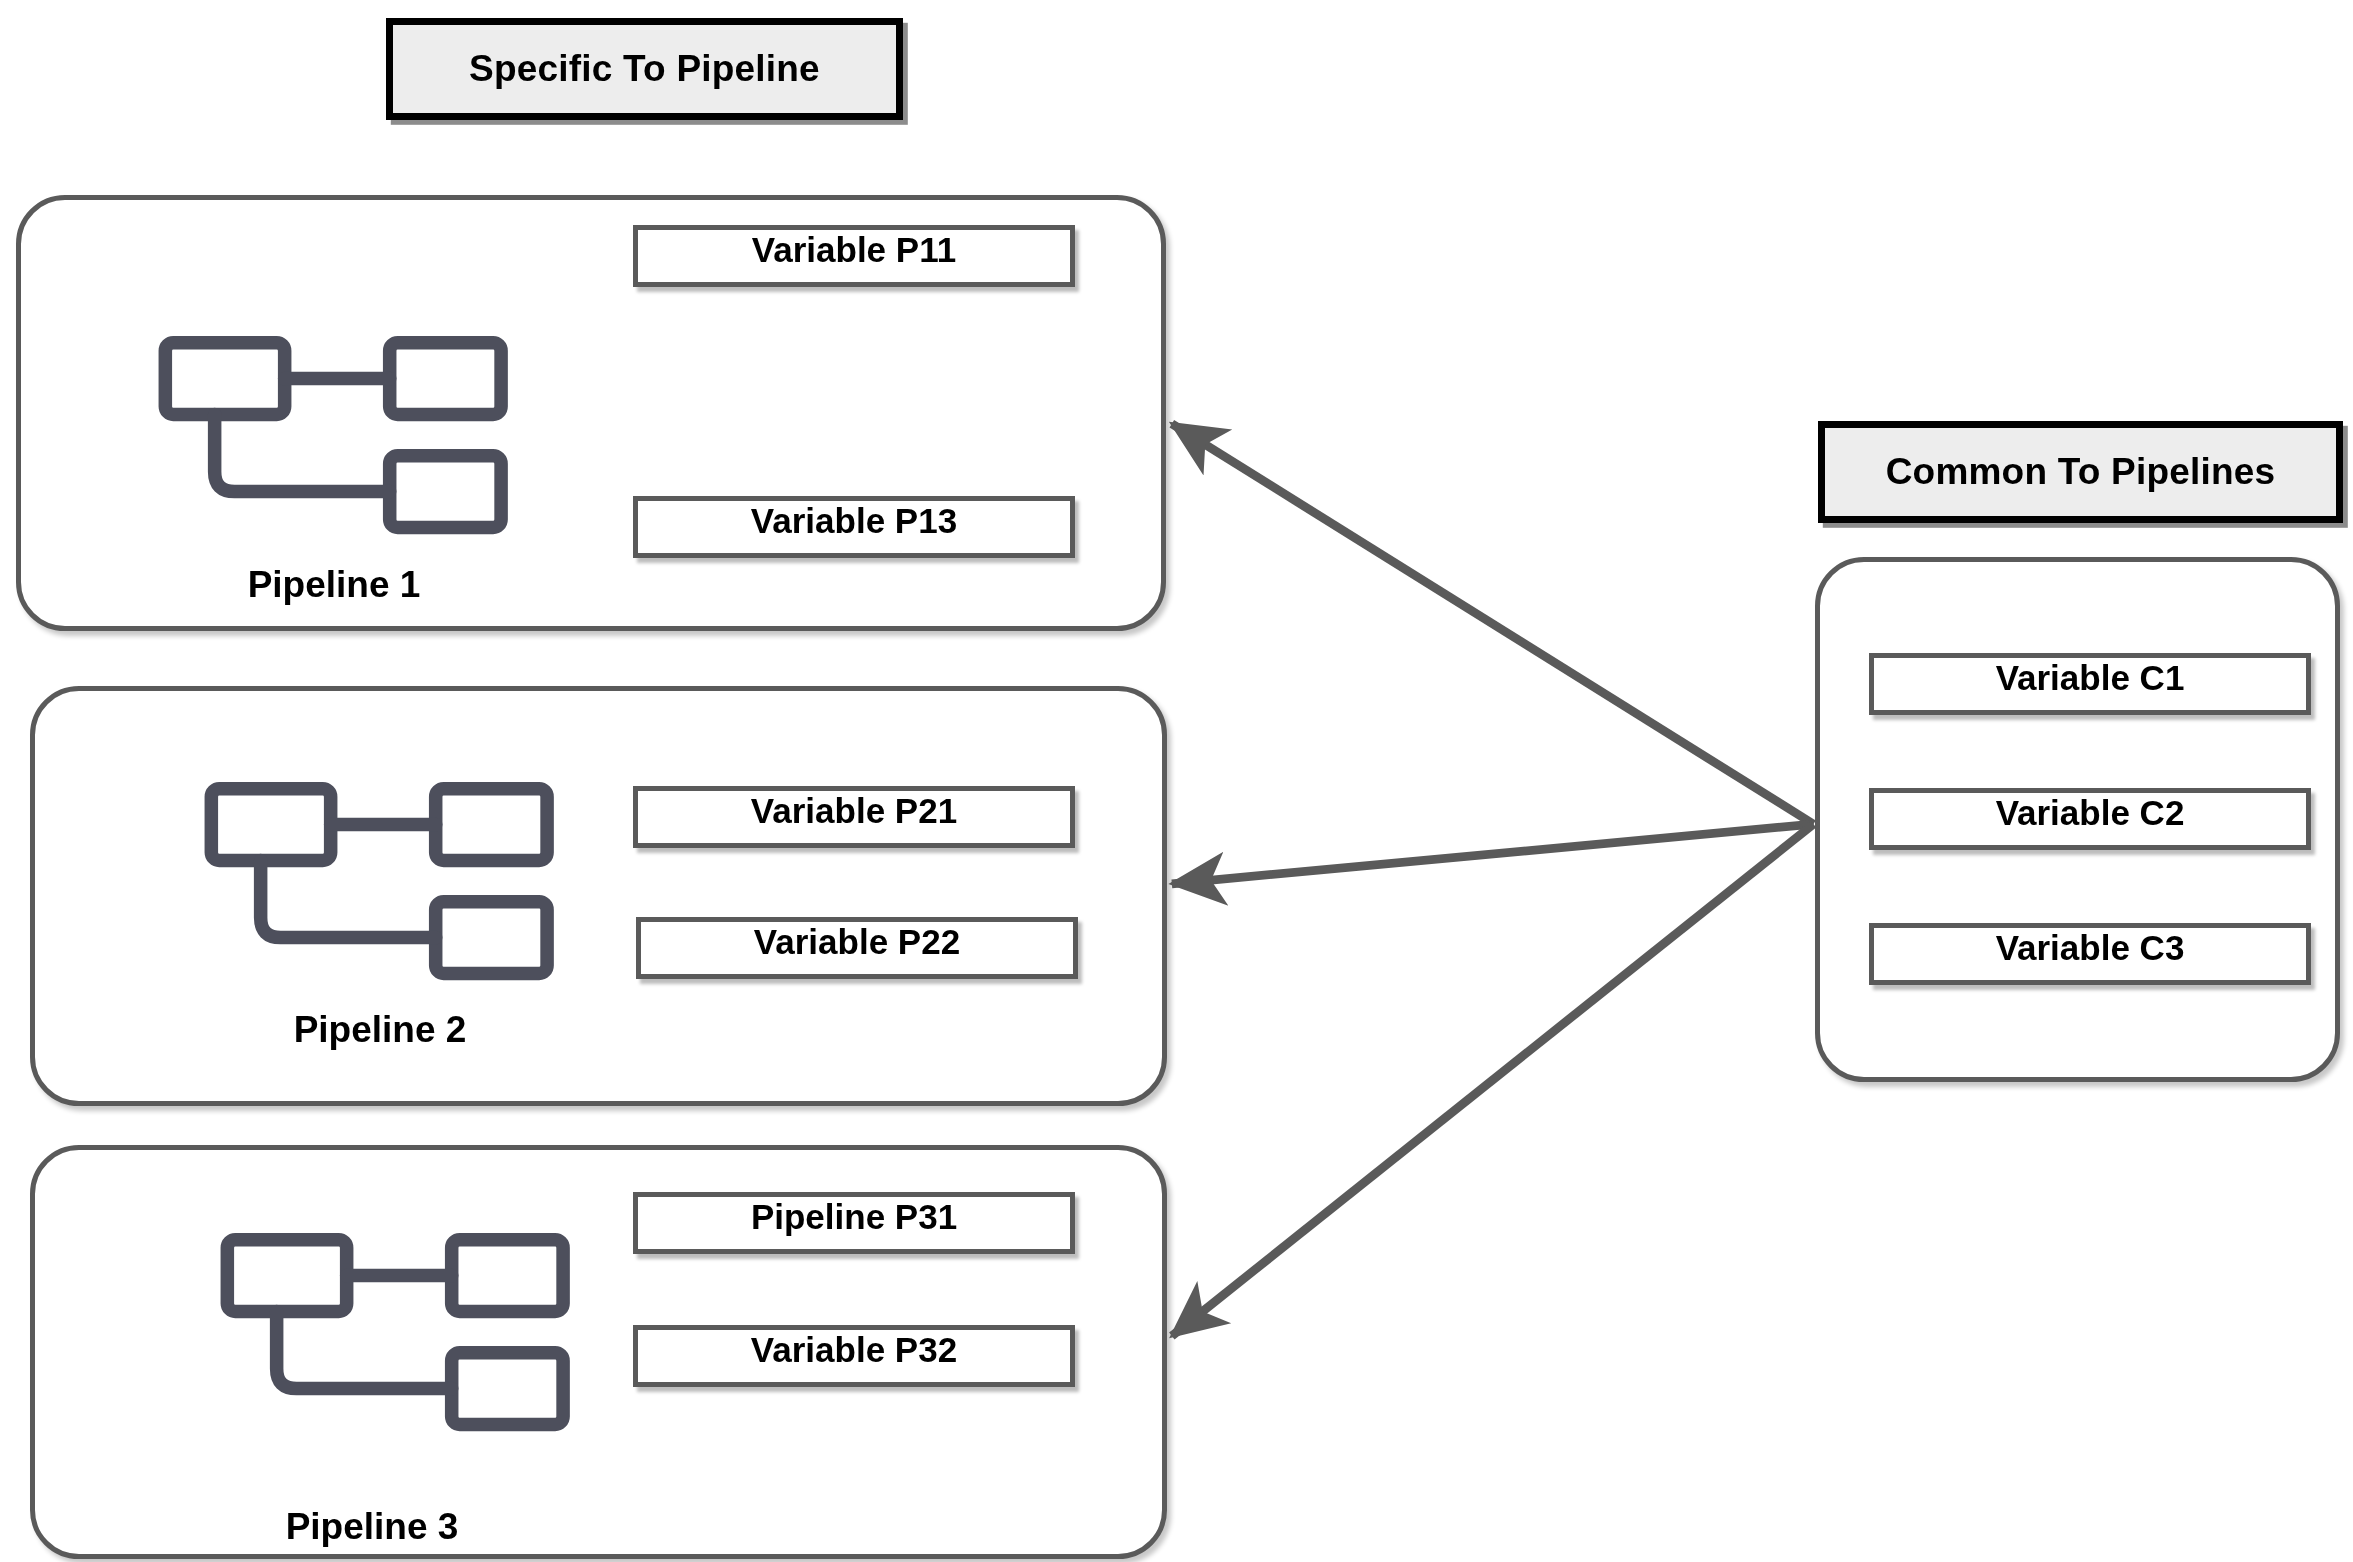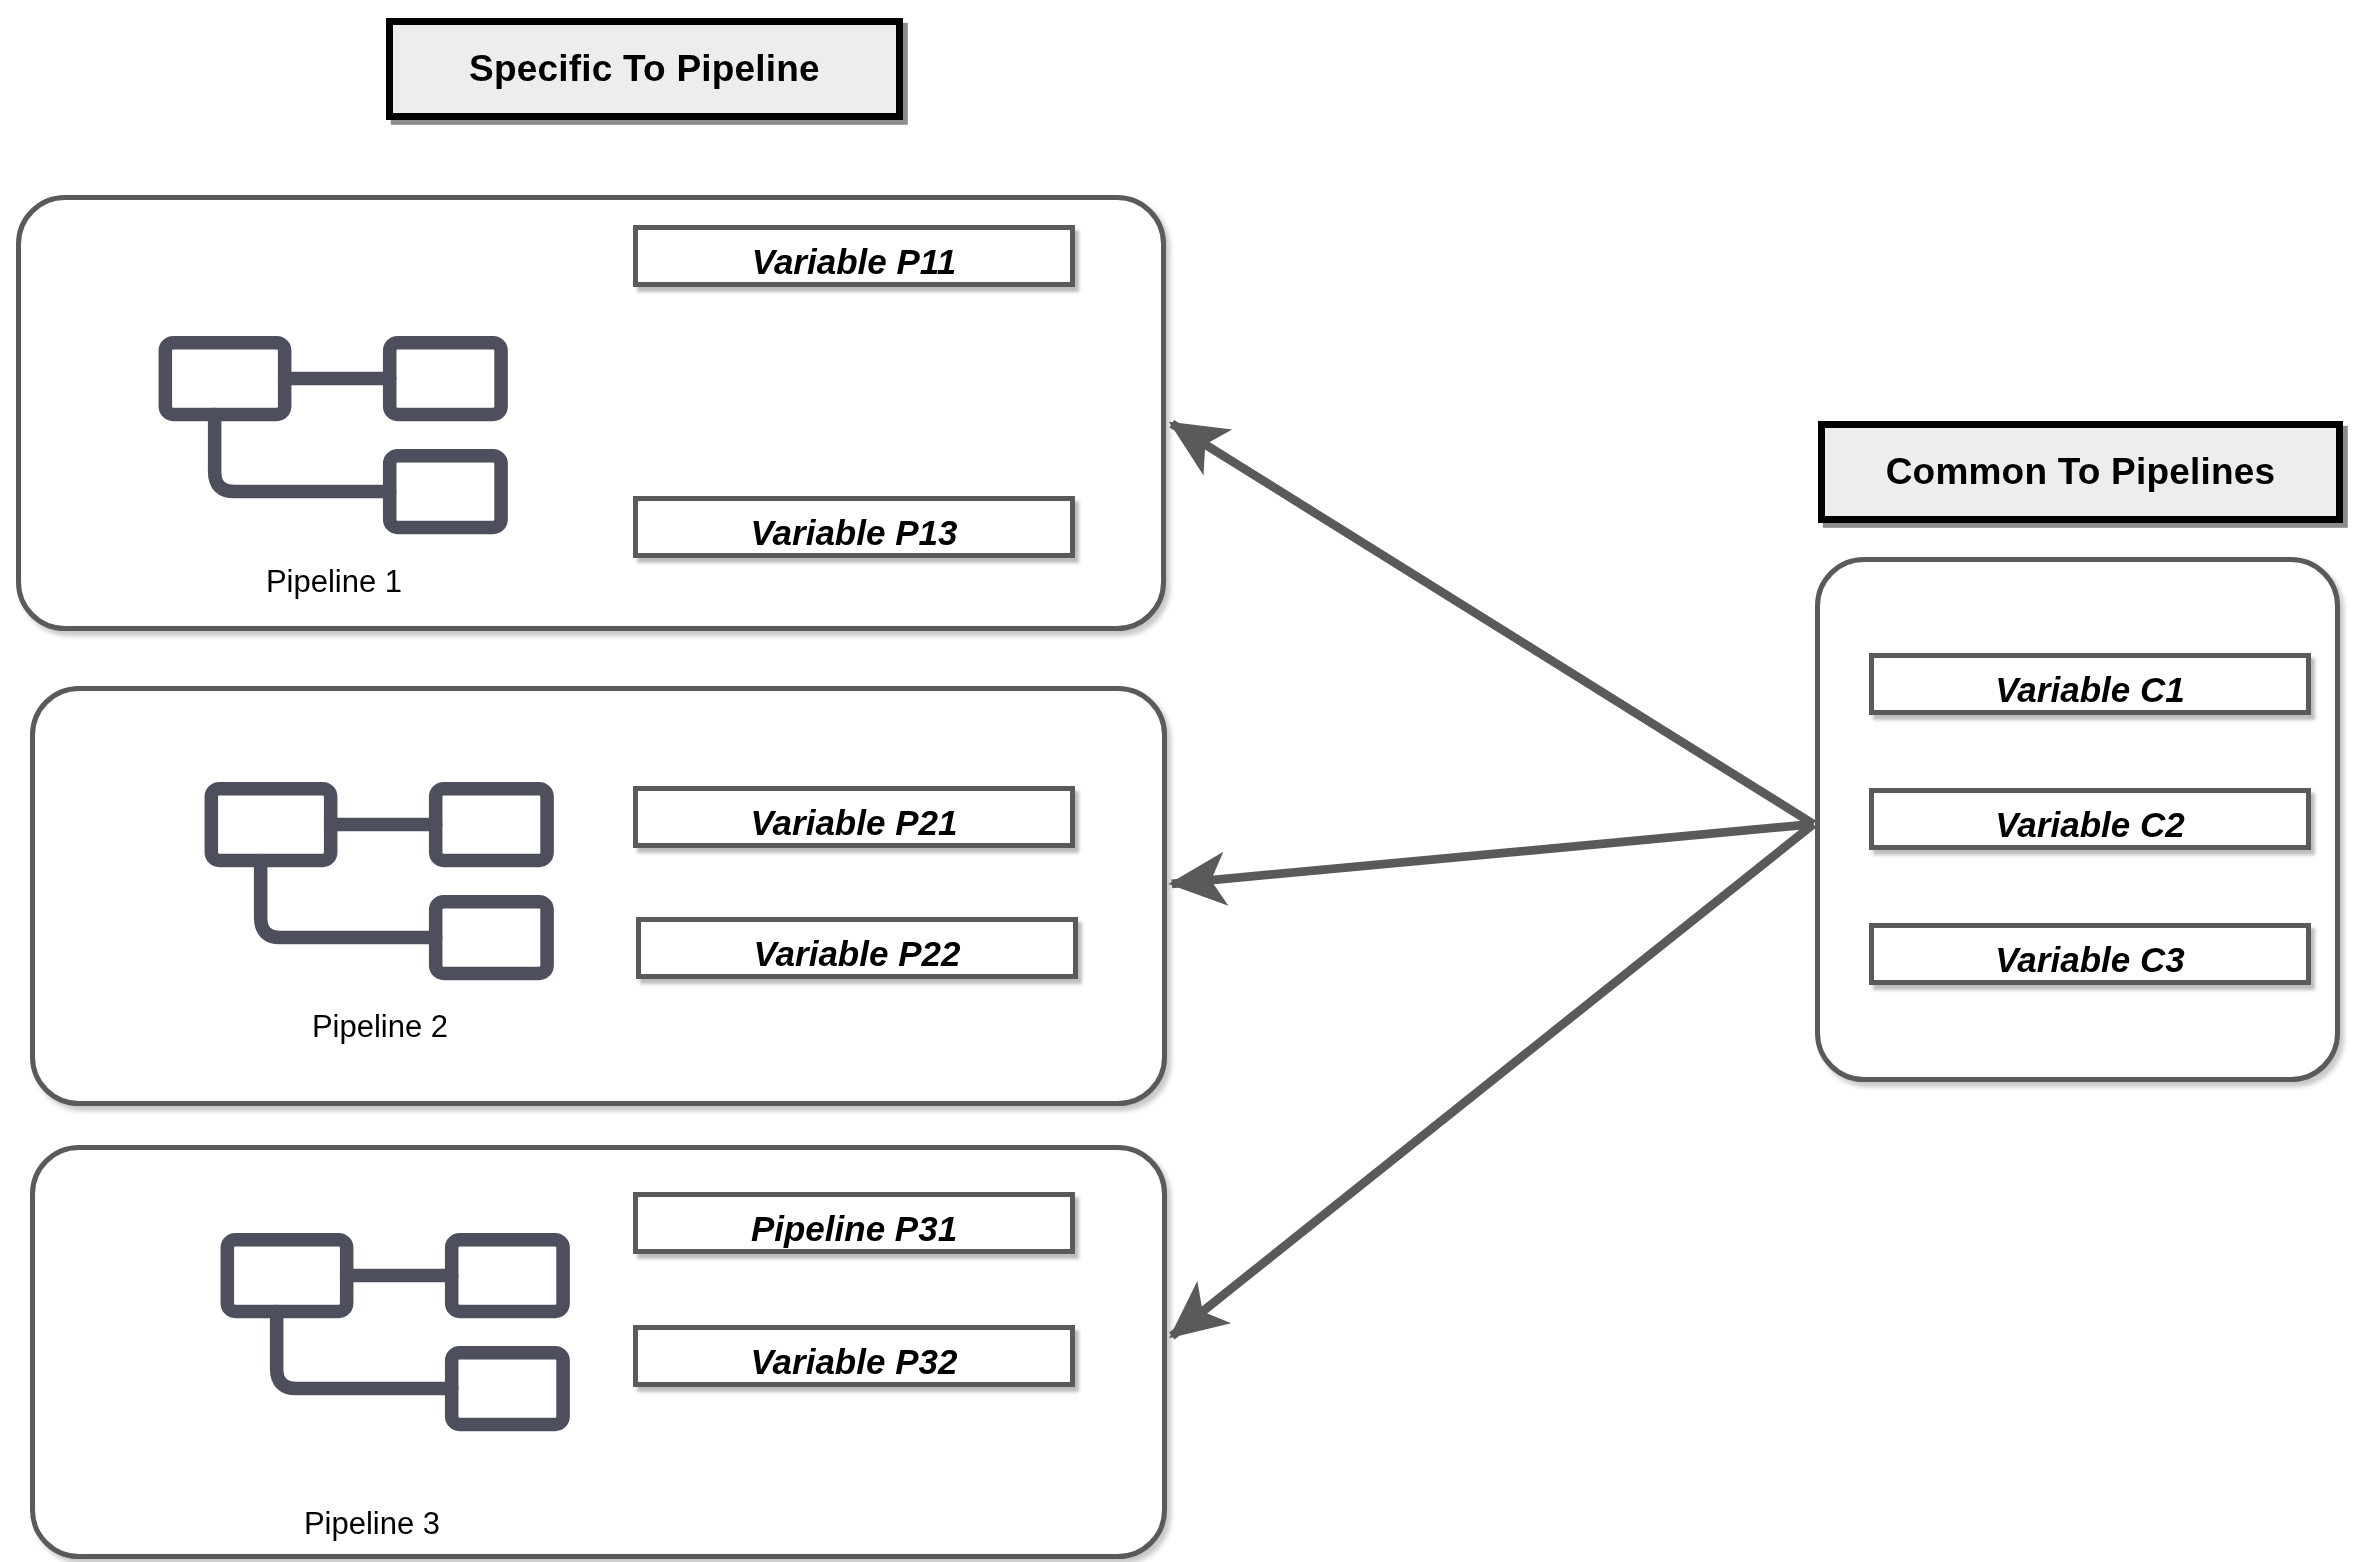--- a/index.html
+++ b/index.html
@@ -46,37 +46,36 @@
     box-shadow: 4px 4.8px 5.6px rgba(0,0,0,0.22);
   }
 
   
   .var-box {
     position: absolute;
     box-sizing: border-box;
     background: #ffffff;
     border: 5.6px solid #5a5a5a;
     display: flex;
-    align-items: flex-end;
+    align-items: flex-start;
     justify-content: center;
     box-shadow: 4px 4.8px 3.2px rgba(0,0,0,0.26);
-    font-style: italic;
   }
   .var-box .var-label {
     font-size: 35px;
     font-weight: bold;
     color: #000000;
     white-space: nowrap;
   }
 
   
   .pipeline-caption {
     position: absolute;
-    font-size: 31px;
-    font-weight: normal;
+    font-size: 37px;
+    font-weight: bold;
     color: #000000;
     white-space: nowrap;
     text-align: center;
   }
 
   
   .pipeline-icon {
     position: absolute;
   }
 

